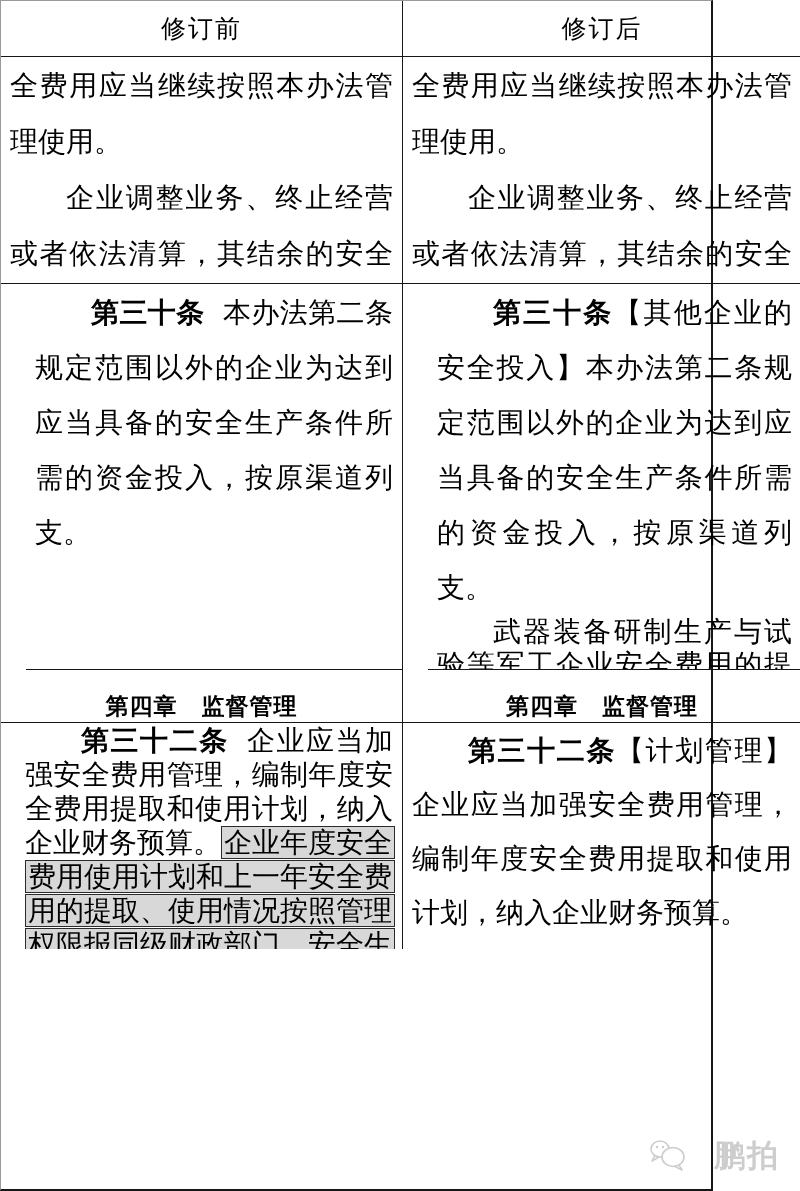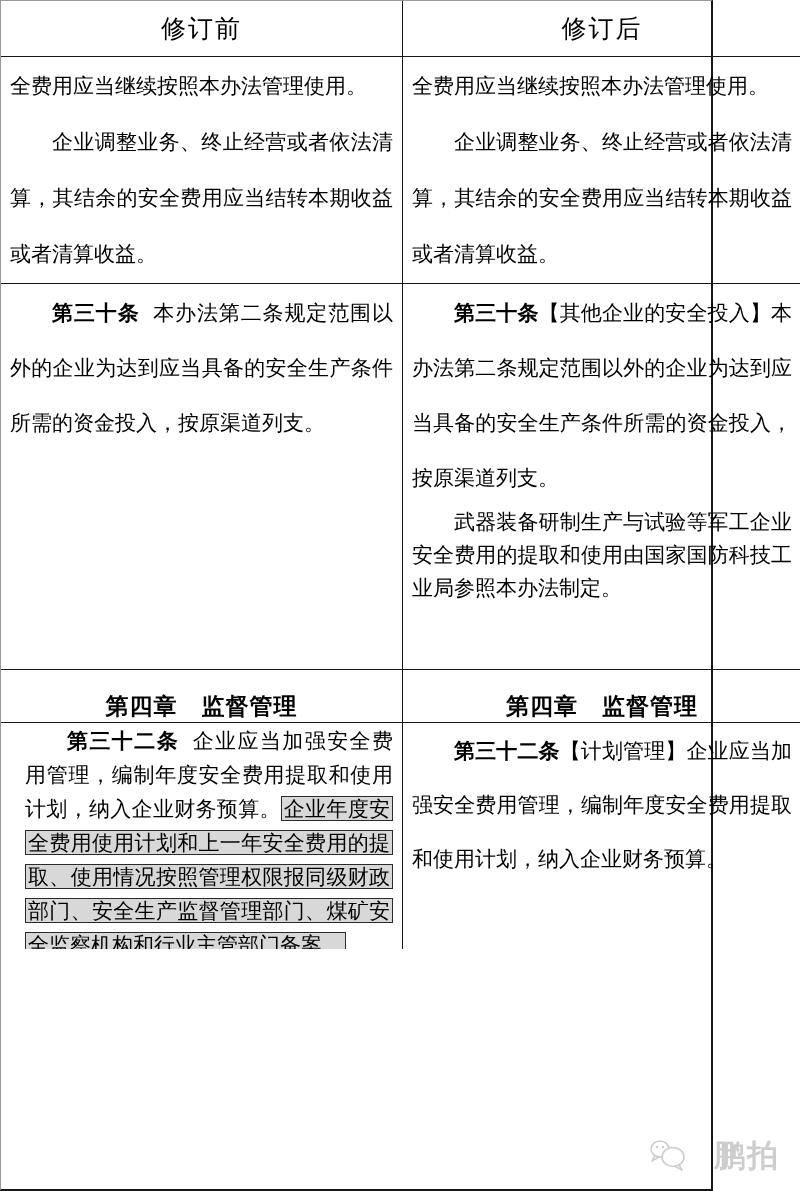--- a/index.html
+++ b/index.html
@@ -20,38 +20,38 @@
     border-top:1px solid #9a9a9a;
     border-left:1px solid #9a9a9a;
     border-right:2px solid #161616;
     border-bottom:2px solid #161616;
   }
   .cell {
     box-sizing:border-box;
     border-right:1.5px solid #161616;
     border-bottom:1.5px solid #161616;
     padding:1px 9px 0 9px;
-    font-size:21px;
+    font-size:28px;
     text-align:justify;
     overflow:hidden;
   }
   .col-r { border-right:none; }
   .row-last { border-bottom:none; }
   .head {
     display:flex; align-items:center; justify-content:center;
     font-size:25px; letter-spacing:2px; padding:0;
   }
   .chapter {
     display:flex; align-items:flex-end; justify-content:center;
     font-weight:700; font-size:23px; padding:0; letter-spacing:1px;
   }
   .para { margin:0; }
   .indent { text-indent:2em; }
   .lh-loose  { line-height:56px; }
-  .lh-loose2 { line-height:55px; }
+  .lh-loose2 { line-height:55px;margin-left:25px; }
   .lh-loose3 { line-height:57px; }
   .lh-loose4 { line-height:54px; }
   .lh-tight  { line-height:33px; }
   .lh-tight2 { line-height:34px;padding-left:24px; }
   .term { font-weight:700; }
   .term.gap { margin-right:0.65em; }
   .hl {
     background:#d8d8d8;
     border:1.5px solid #2a2a2a;
     padding:0 2px;

